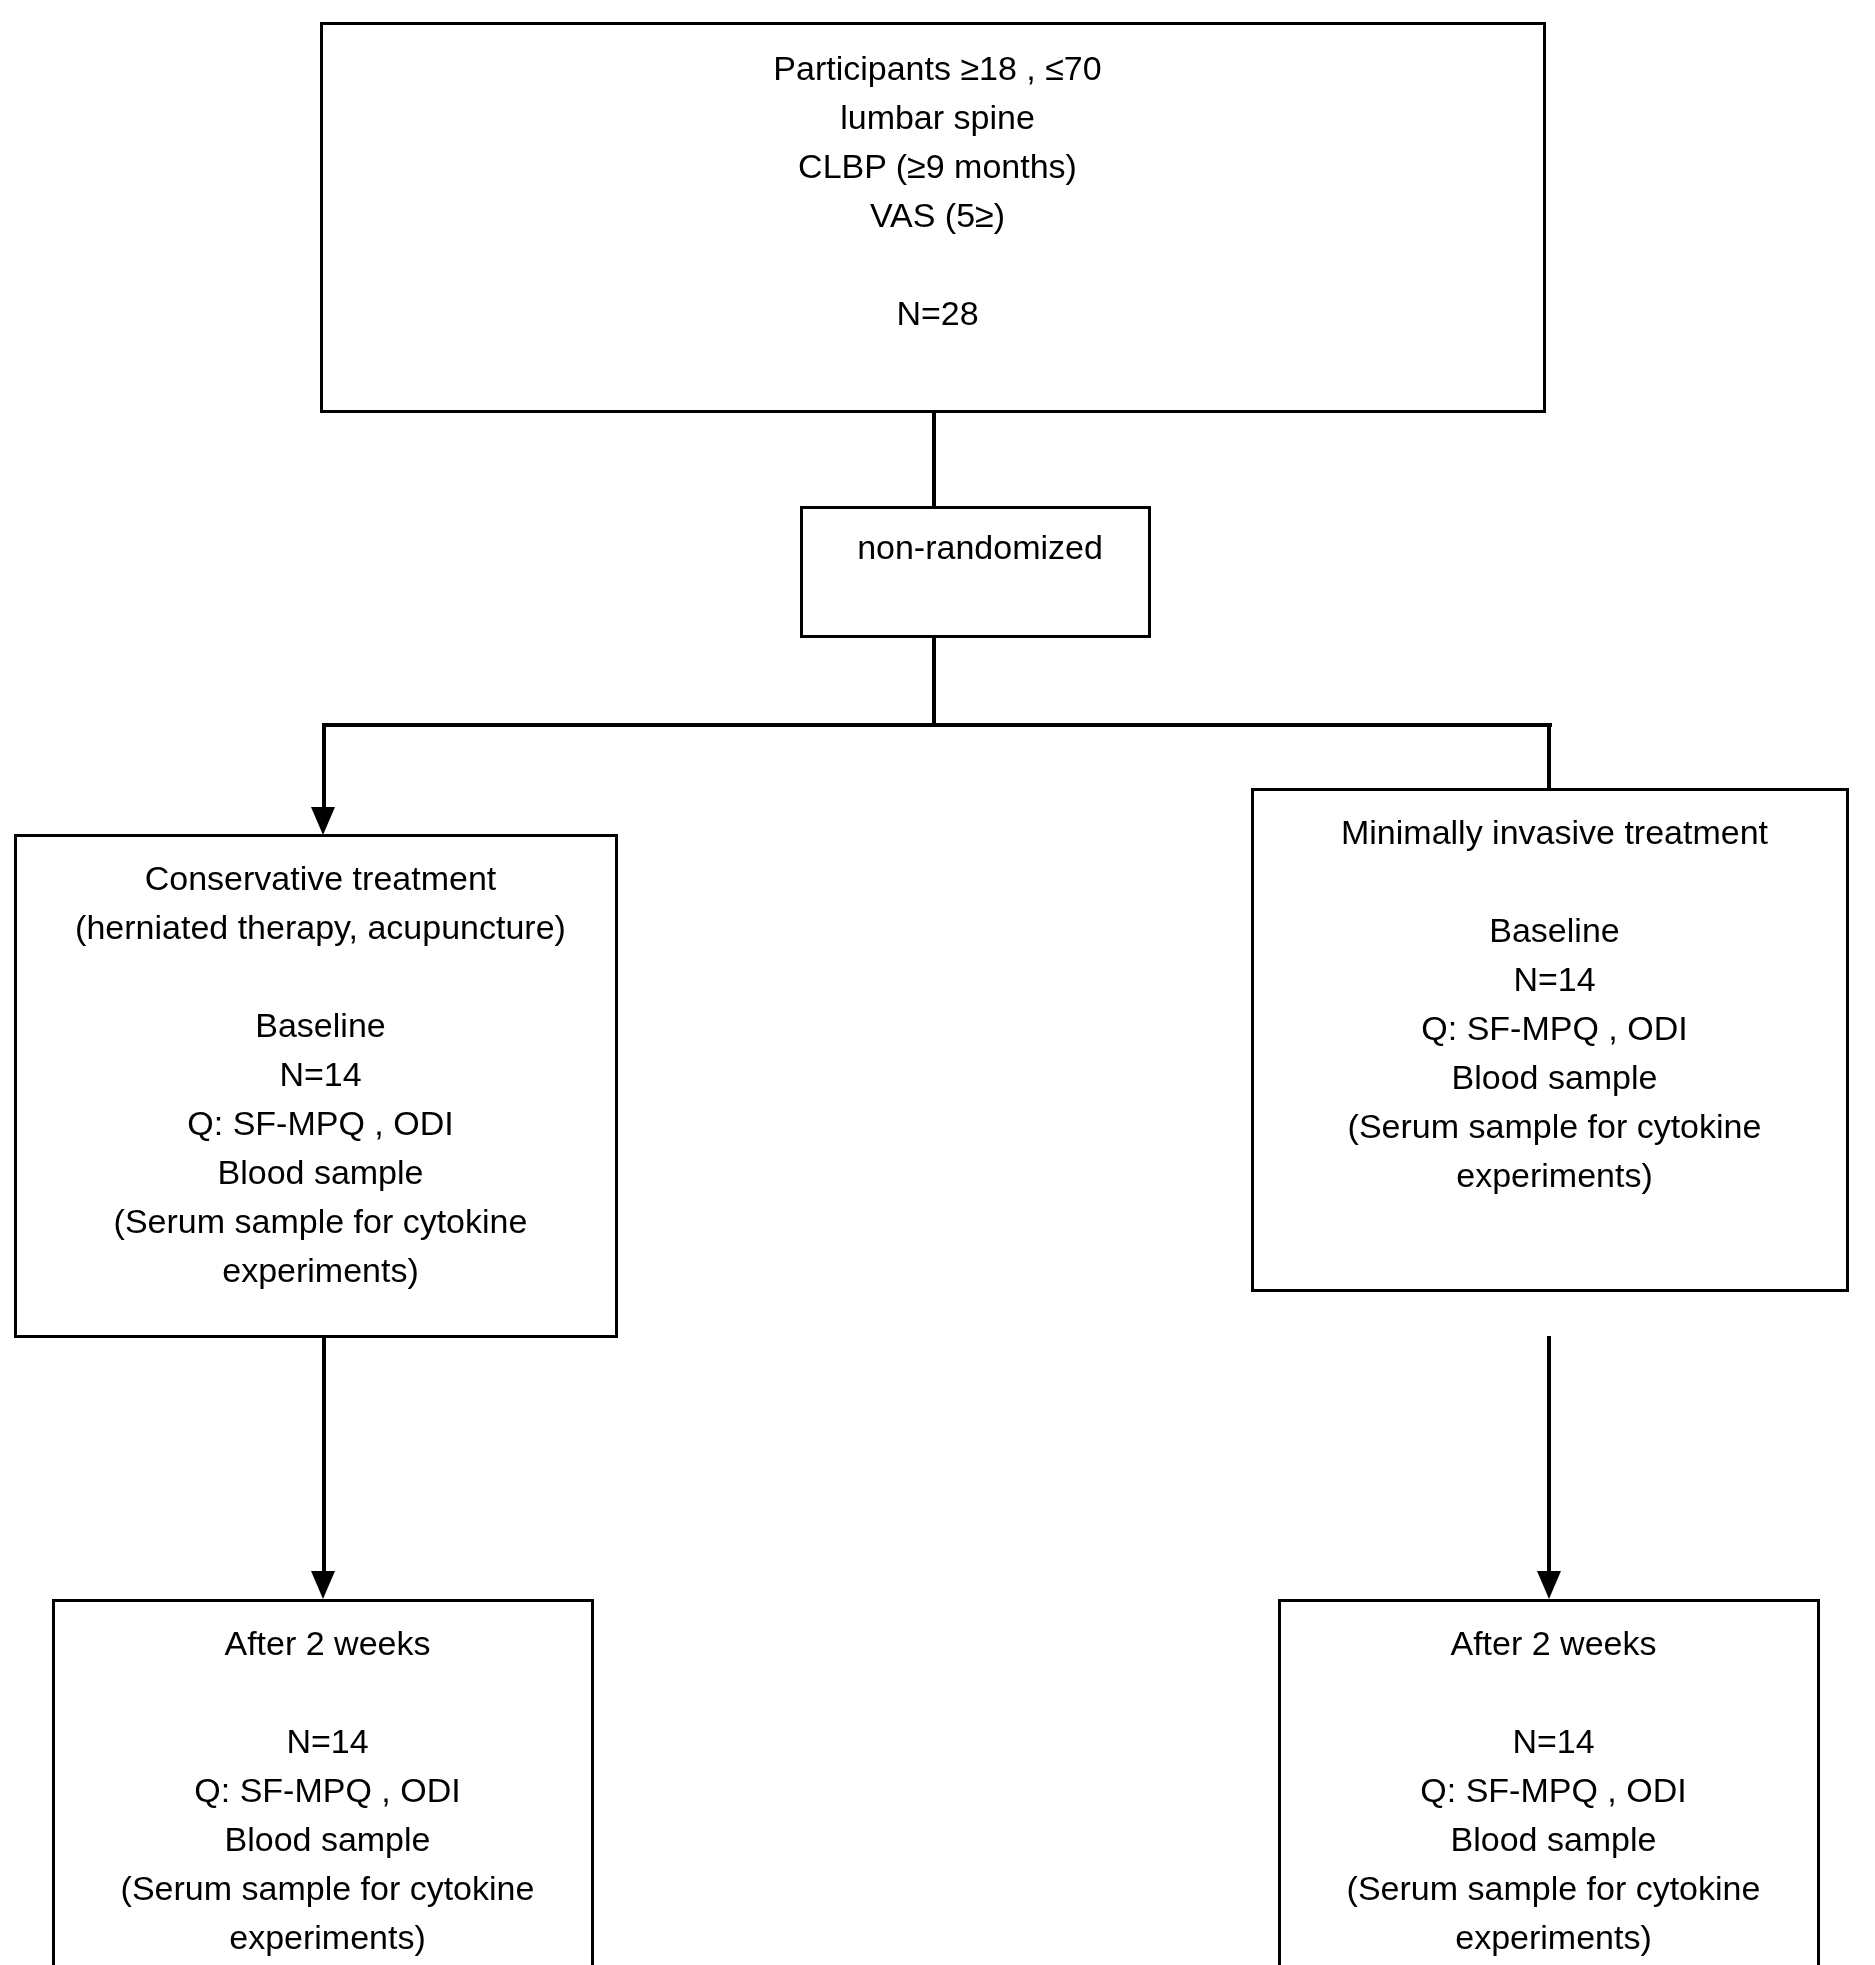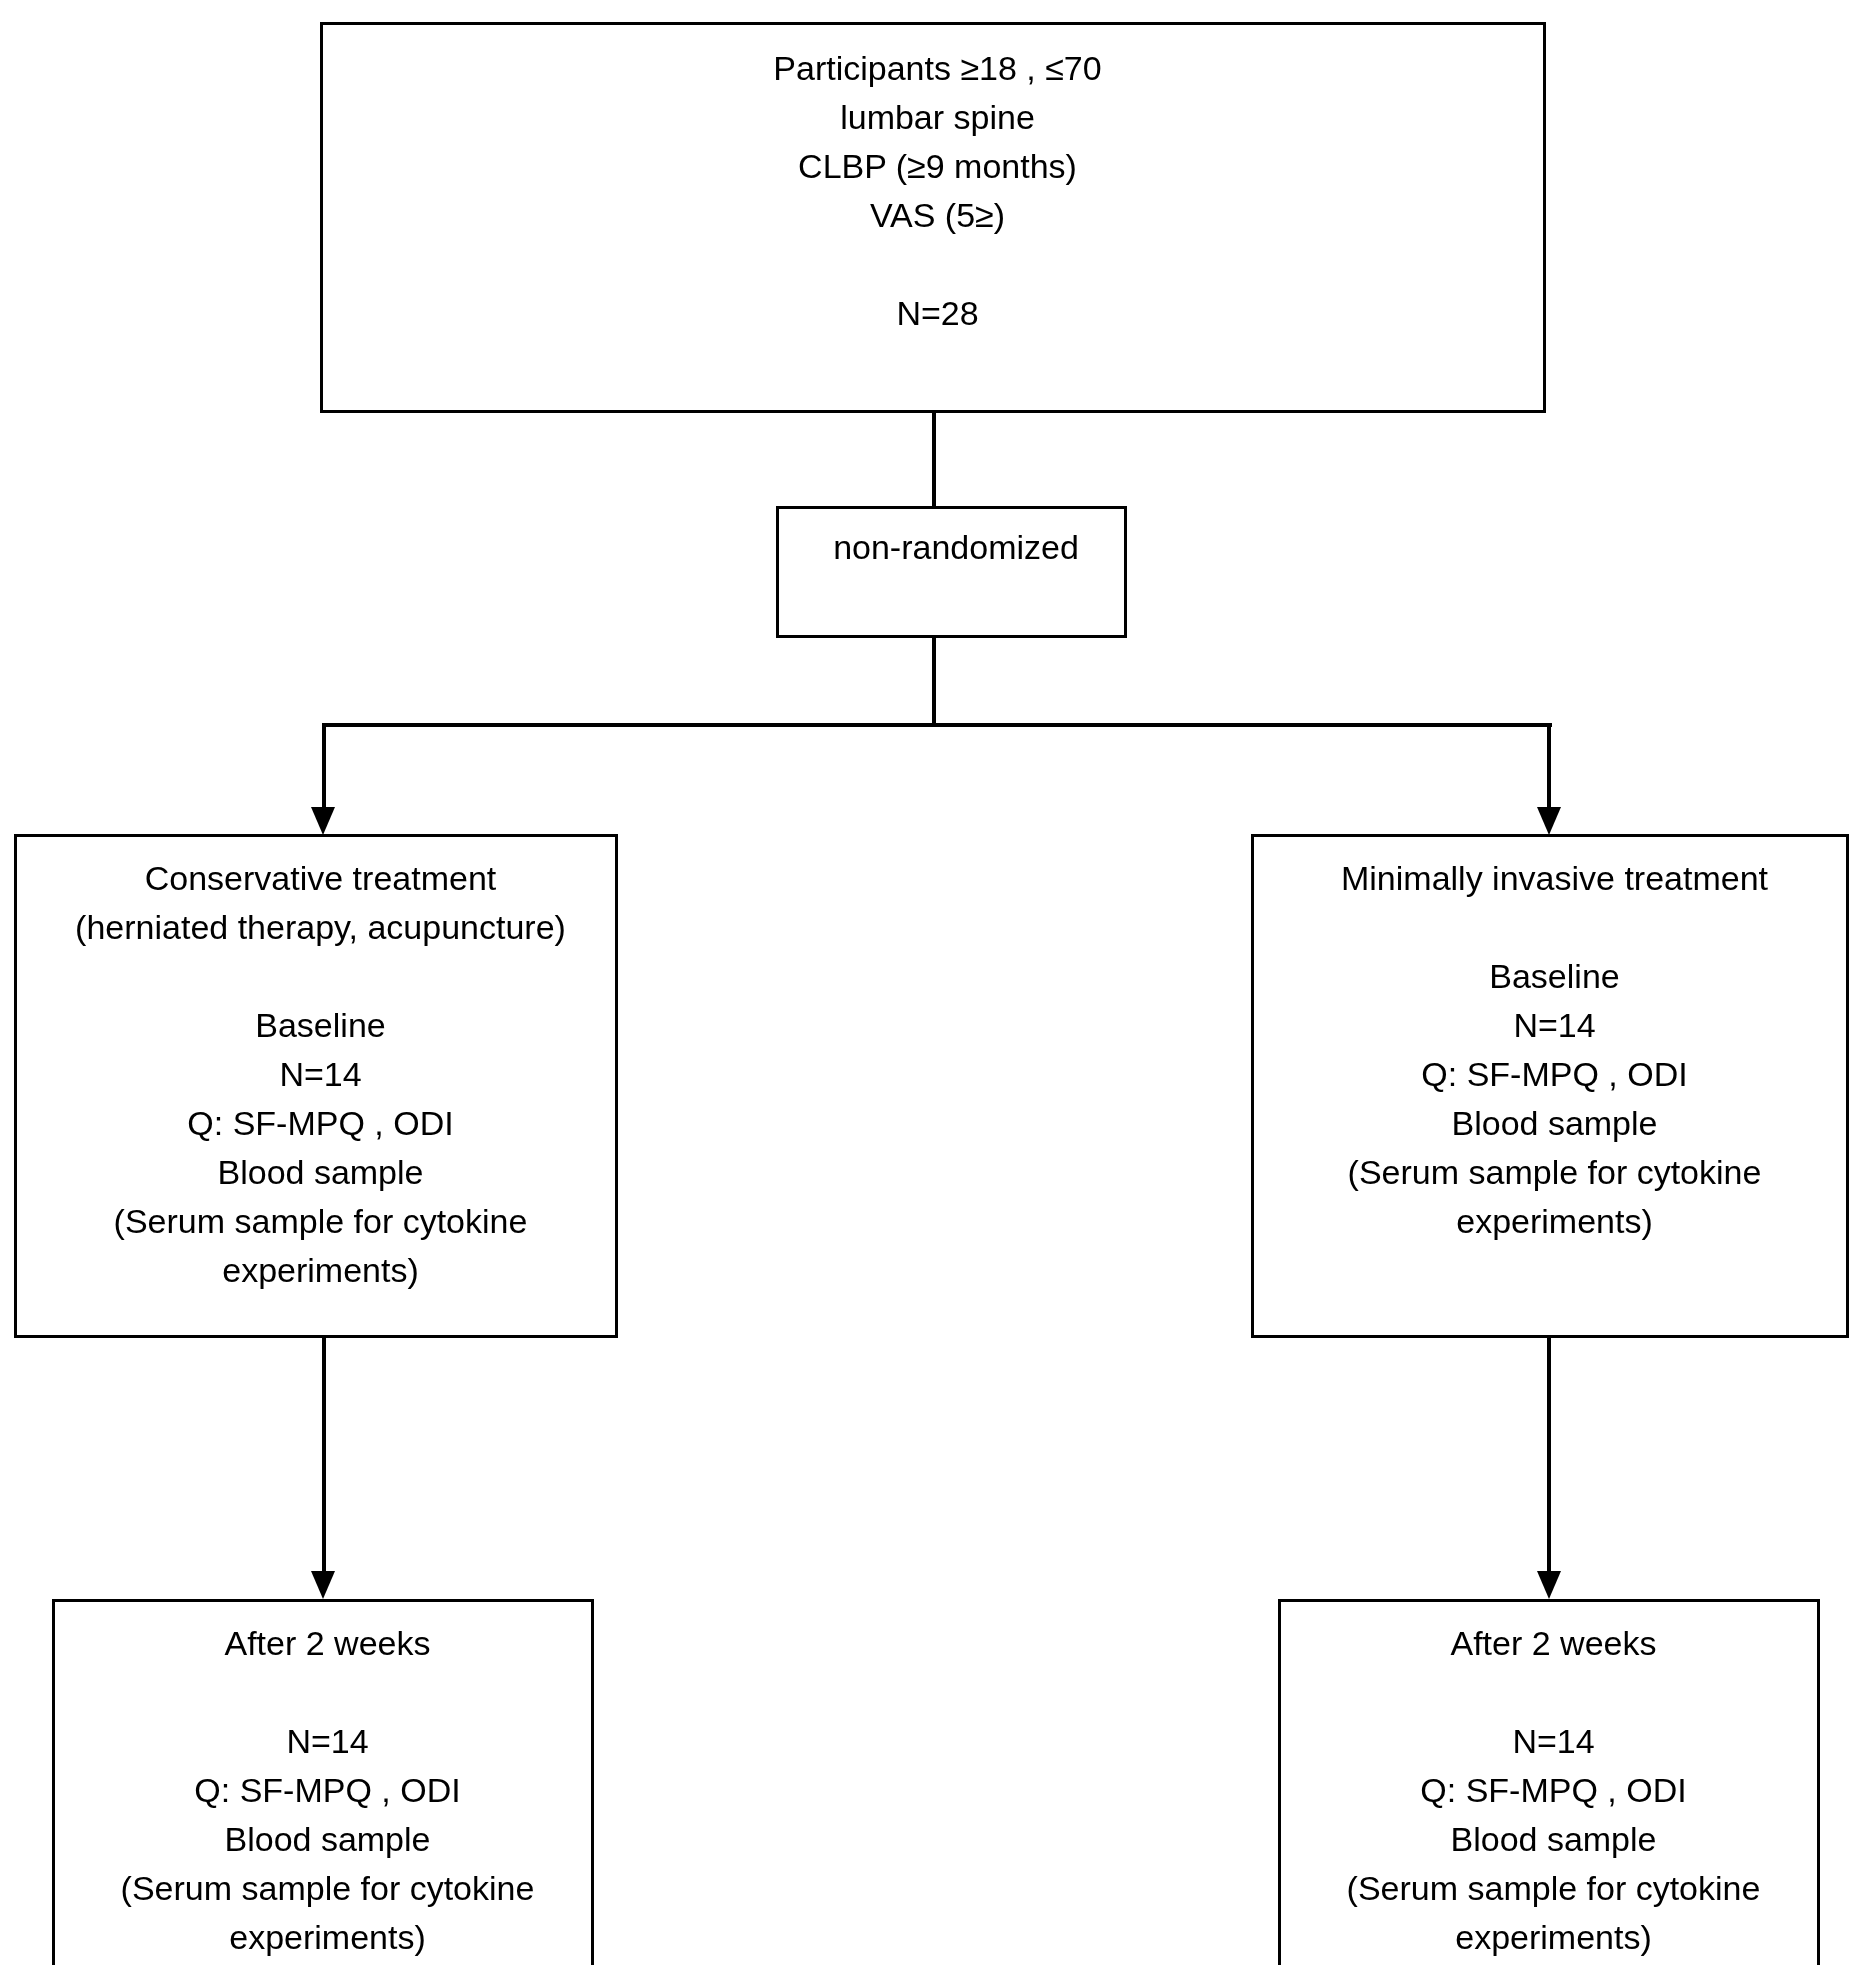--- a/index.html
+++ b/index.html
@@ -58,21 +58,21 @@
     <span class="line">Participants ≥18 , ≤70</span>
     <span class="line">lumbar spine</span>
     <span class="line">CLBP (≥9 months)</span>
     <span class="line">VAS (5≥)</span>
     <span class="line"></span>
     <span class="line">N=28</span>
   </div>
 
   <div class="vline" style="left:932px; top:412px; width:3.7px; height:96px;"></div>
 
-  <div class="box" style="left:776px; top:506px; width:351px; height:132px; padding-top:13.6px;">
+  <div class="box" style="left:800px; top:506px; width:351px; height:132px; padding-top:13.6px;">
     <span class="line">non-randomized</span>
   </div>
 
   <div class="vline" style="left:932px; top:637px; width:3.7px; height:90px;"></div>
   <div class="hline" style="left:322px; top:723px; width:1230px; height:3.7px;"></div>
 
   <div class="vline" style="left:322px; top:723px; width:3.7px; height:86px;"></div>
   <div class="arrowhead" style="left:311px; top:807px;"></div>
 
   <div class="vline" style="left:1547px; top:723px; width:3.7px; height:86px;"></div>
@@ -83,21 +83,21 @@
     <span class="line">(herniated therapy, acupuncture)</span>
     <span class="line"></span>
     <span class="line">Baseline</span>
     <span class="line">N=14</span>
     <span class="line">Q: SF-MPQ , ODI</span>
     <span class="line">Blood sample</span>
     <span class="line">(Serum sample for cytokine</span>
     <span class="line">experiments)</span>
   </div>
 
-  <div class="box" style="left:1251px; top:834px; width:598px; height:504px; padding-top:17px;">
+  <div class="box" style="left:1251px; top:788px; width:598px; height:504px; padding-top:17px;">
     <span class="line">Minimally invasive treatment</span>
     <span class="line"></span>
     <span class="line">Baseline</span>
     <span class="line">N=14</span>
     <span class="line">Q: SF-MPQ , ODI</span>
     <span class="line">Blood sample</span>
     <span class="line">(Serum sample for cytokine</span>
     <span class="line">experiments)</span>
   </div>
 

